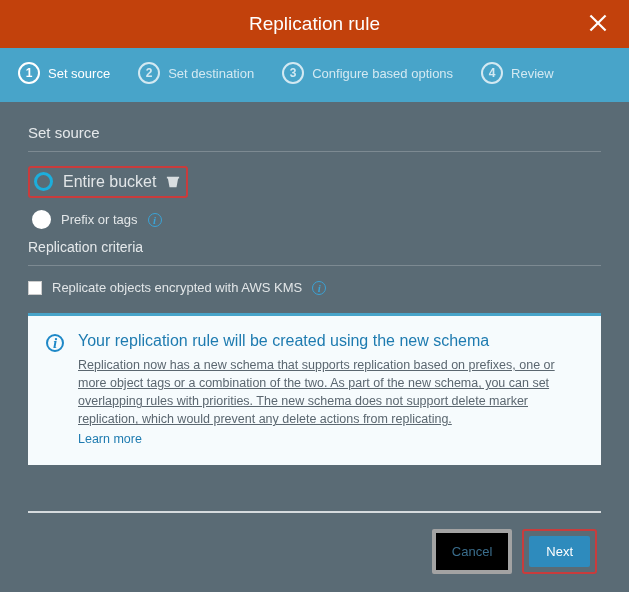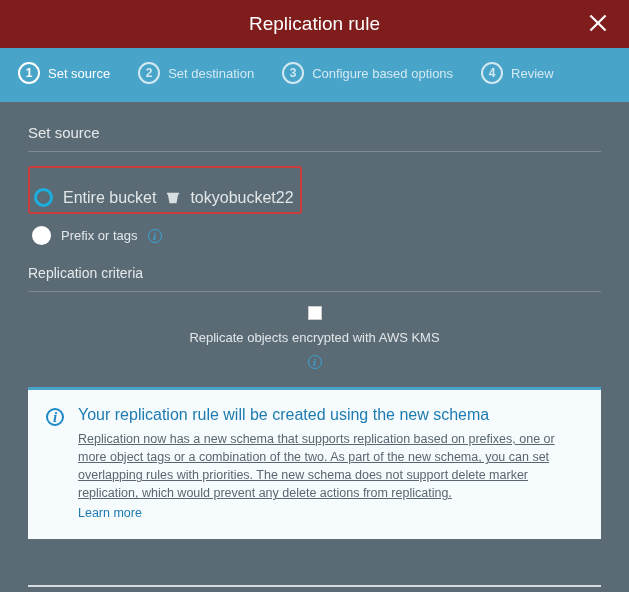--- a/index.html
+++ b/index.html
@@ -4,21 +4,21 @@
   <style>
     * { box-sizing: border-box; margin: 0; padding: 0; }
     body {
       font-family: -apple-system, BlinkMacSystemFont, "Segoe UI", Arial, sans-serif;
       background: #5a6b75;
       width: 629px;
       height: 592px;
       overflow: hidden;
     }
     .modal-header {
-      background: #7f1d1d;
+      background: #c2410c;
       color: #fff;
       padding: 12px 20px;
       display: flex;
       align-items: center;
       justify-content: center;
       position: relative;
       height: 48px;
     }
     .modal-title {
       font-size: 19px;
@@ -81,21 +81,21 @@
       display: flex;
       align-items: center;
       gap: 10px;
       padding: 6px 4px;
       font-size: 13px;
       margin-bottom: 4px;
     }
     .highlight-red {
       border: 2px solid #c93c3c;
       border-radius: 3px;
-      padding: 20px 6px 5px 4px;
+      padding: 4px 6px 5px 4px;
       display: inline-flex;
       align-items: center;
       gap: 10px;
       margin-bottom: 6px;
     }
     .radio-outer {
       width: 19px;
       height: 19px;
       border-radius: 50%;
       display: flex;
@@ -125,32 +125,31 @@
       justify-content: center;
       font-size: 11px;
       border: 1.5px solid #3aa3d6;
       border-radius: 50%;
       font-weight: bold;
       font-style: italic;
       font-family: serif;
     }
     .criteria-title {
       font-size: 14px;
-      margin-top: 14px;
+      margin-top: 4px;
       margin-bottom: 10px;
       color: #e5e9eb;
     }
     .checkbox-row {
       display: flex;
       align-items: center;
       gap: 10px;
       font-size: 13px;
       margin-top: 14px;
       margin-bottom: 18px;
-      flex-direction: column;
     }
     .checkbox {
       width: 14px;
       height: 14px;
       border: 1px solid #ccc;
       background: #fff;
       flex-shrink: 0;
     }
     .info-panel {
       background: #f6fbfd;
@@ -266,21 +265,20 @@
   <hr class="divider">
 
   <div class="highlight-red">
     <span class="radio-outer radio-selected"></span>
     <span>Entire bucket</span>
     <span class="bucket-icon">
       <svg viewBox="0 0 16 16" width="14" height="14">
           <path fill="#d9dee1" d="M2 3 h12 l-2 11 h-8 z M1 2 h14 v2 h-14 z"></path>
         </svg>
     </span>
-    <span>tokyobucket22</span>
   </div>
 
   <div class="radio-row">
     <span class="radio-outer radio-unselected"></span>
     <span>Prefix or tags</span>
     <span class="info-icon">i</span>
   </div>
 
   <div class="criteria-title">Replication criteria</div>
   <hr class="divider">

